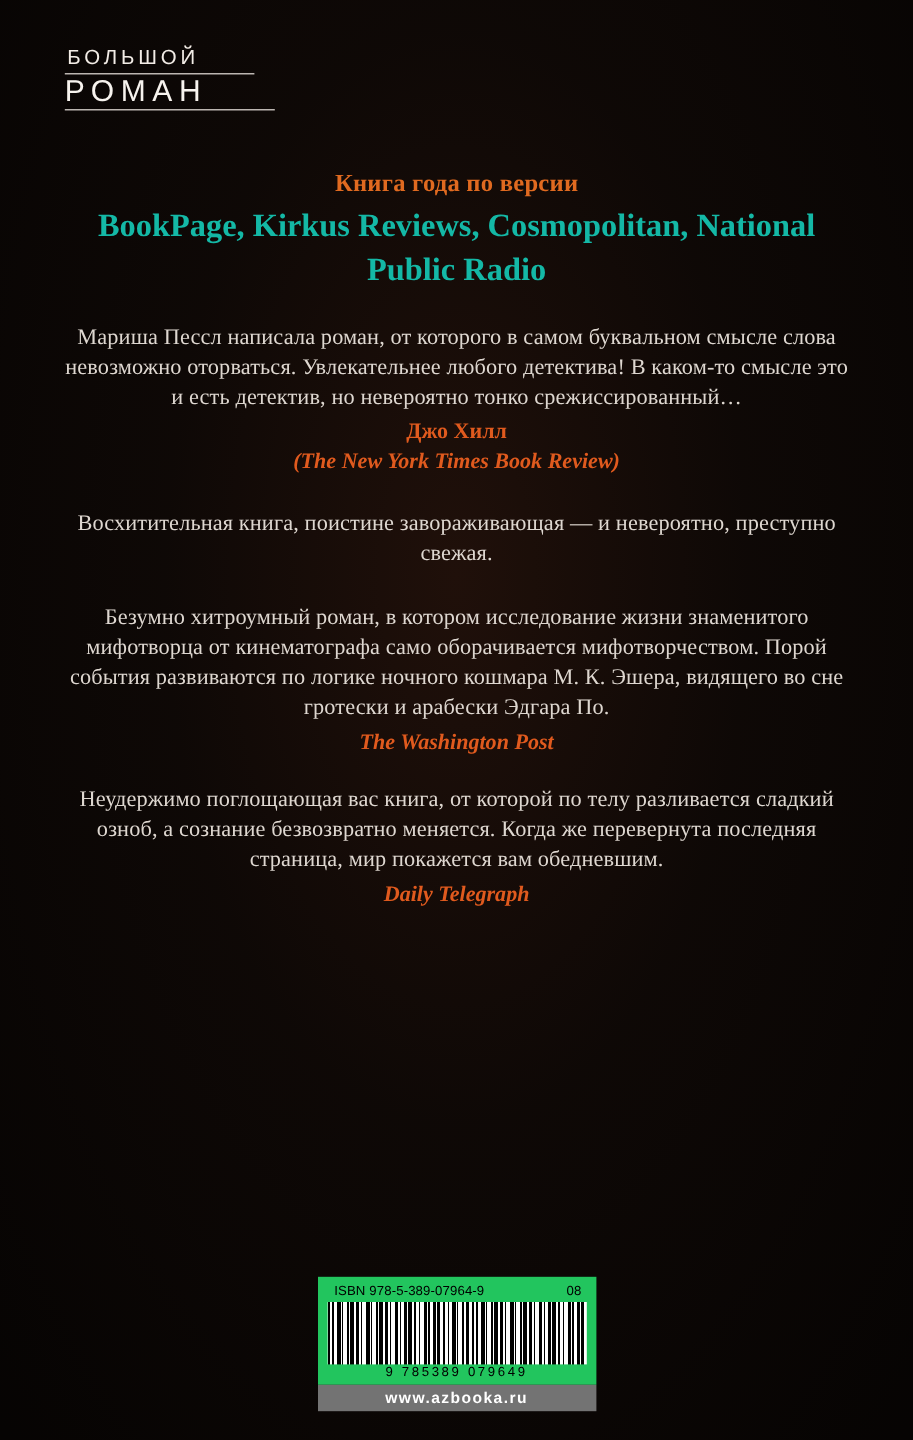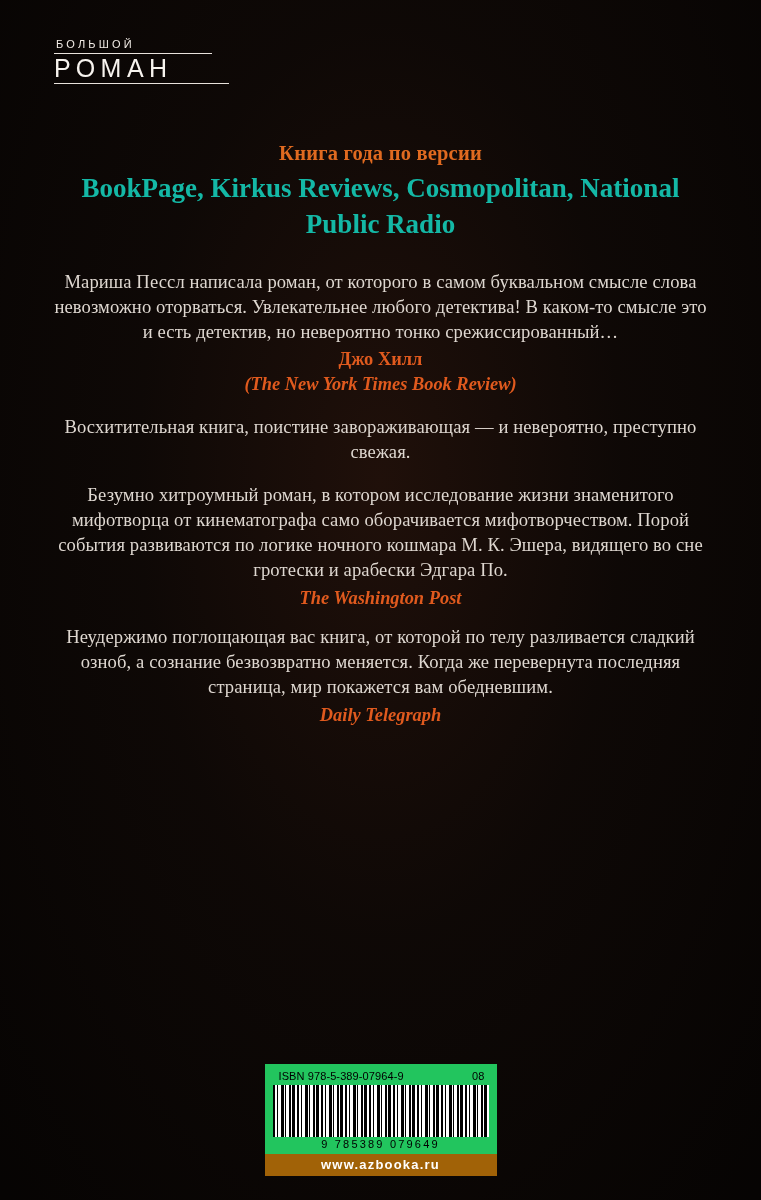--- a/index.html
+++ b/index.html
@@ -30,21 +30,21 @@
     pointer-events: none;
   }
   .series-logo {
     position: absolute;
     left: 54px;
     top: 38px;
     width: 170px;
   }
   .series-logo .top-line {
     font-family: "Liberation Sans", sans-serif;
-    font-size: 11px;
+    font-size: 17px;
     letter-spacing: 3.2px;
     color: #f2ece6;
     font-weight: 400;
     text-transform: uppercase;
     margin: 0 0 3px 2px;
   }
   .series-logo .rule {
     height: 1px;
     background: #e8e2dc;
     width: 158px;
@@ -92,21 +92,21 @@
     margin: 0 0 26px 0;
   }
 
   .quote-block {
     margin: 0 0 26px 0;
   }
   .quote-text {
     color: #ded7d0;
     font-size: 18.6px;
     line-height: 1.36;
-    margin: 0 0 3px 0;
+    margin: 10px 0 3px 0;
     letter-spacing: 0.1px;
   }
   .quote-source {
     color: #e05a1e;
     font-size: 18.4px;
     font-weight: bold;
     font-style: italic;
     line-height: 1.32;
     margin: 0;
   }
@@ -163,21 +163,21 @@
   }
   .bars-digits {
     font-family: "Liberation Sans", sans-serif;
     font-size: 11px;
     letter-spacing: 2.2px;
     color: #000;
     text-align: center;
     padding: 1px 0 2px 0;
   }
   .site-band {
-    background: #a16207;
+    background: #737373;
     color: #ffffff;
     font-family: "Liberation Sans", sans-serif;
     font-size: 13px;
     font-weight: bold;
     letter-spacing: 1.2px;
     text-align: center;
     padding: 3px 0 4px 0;
   }
 </style>
 </head>

